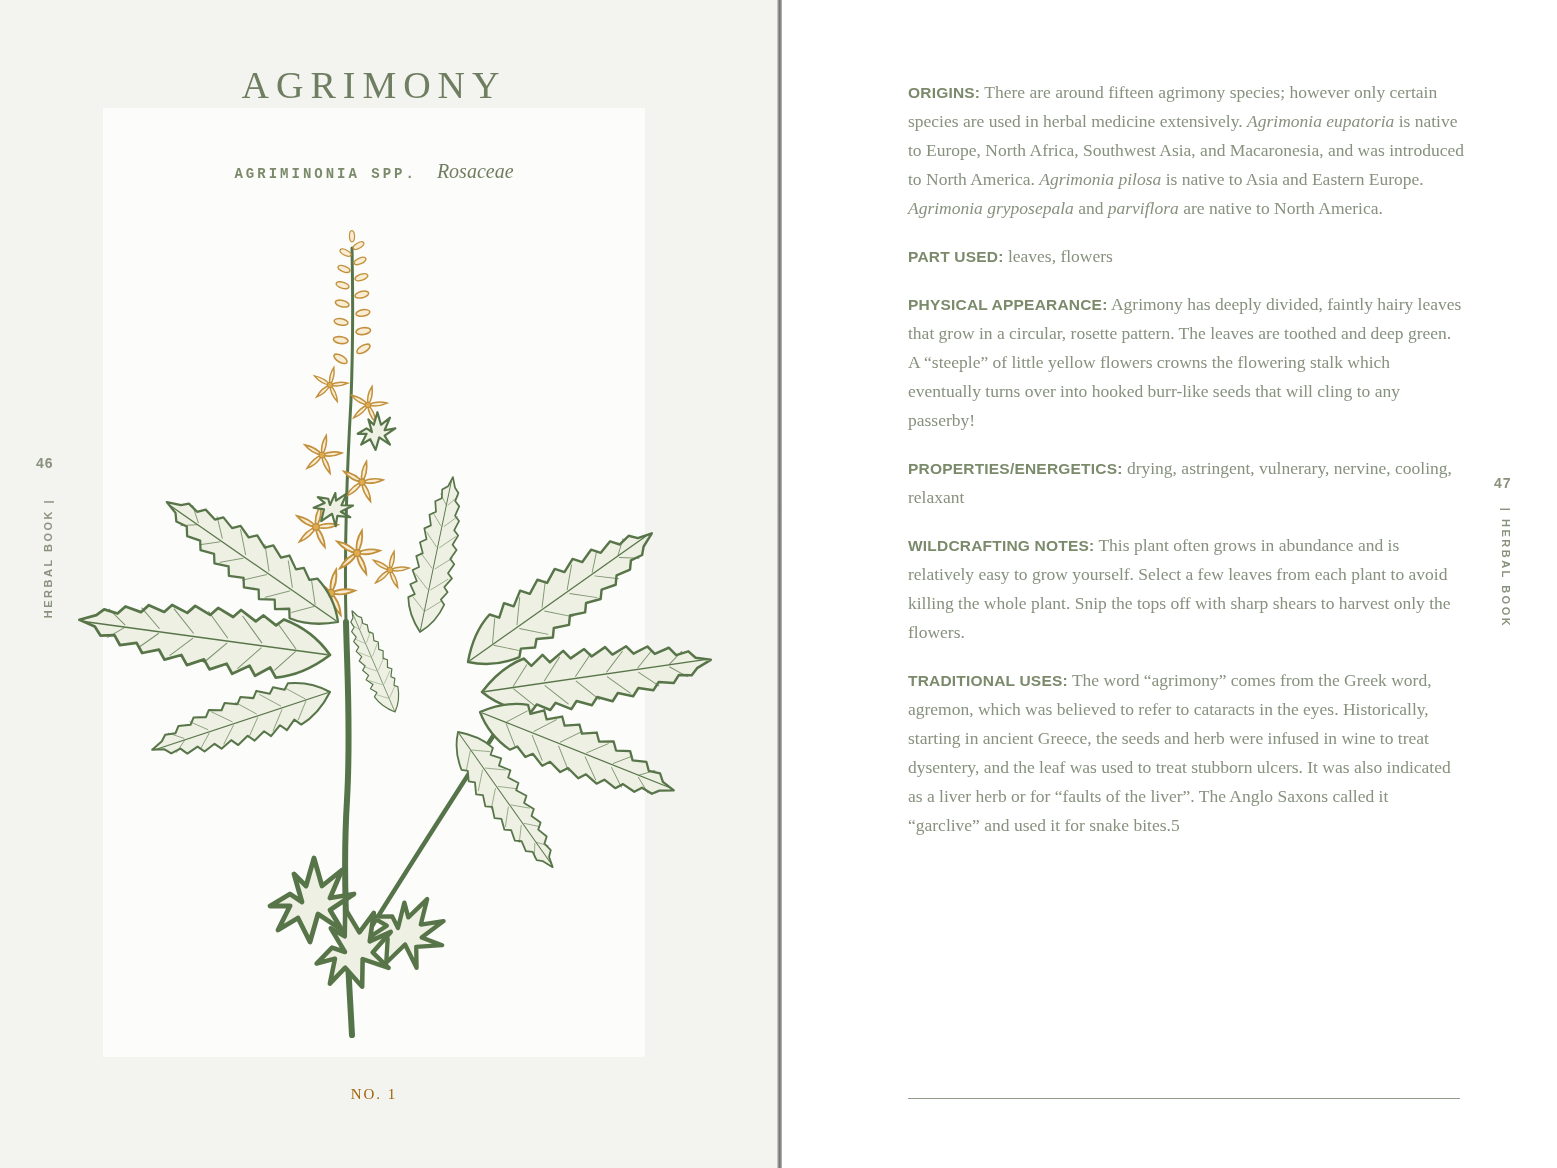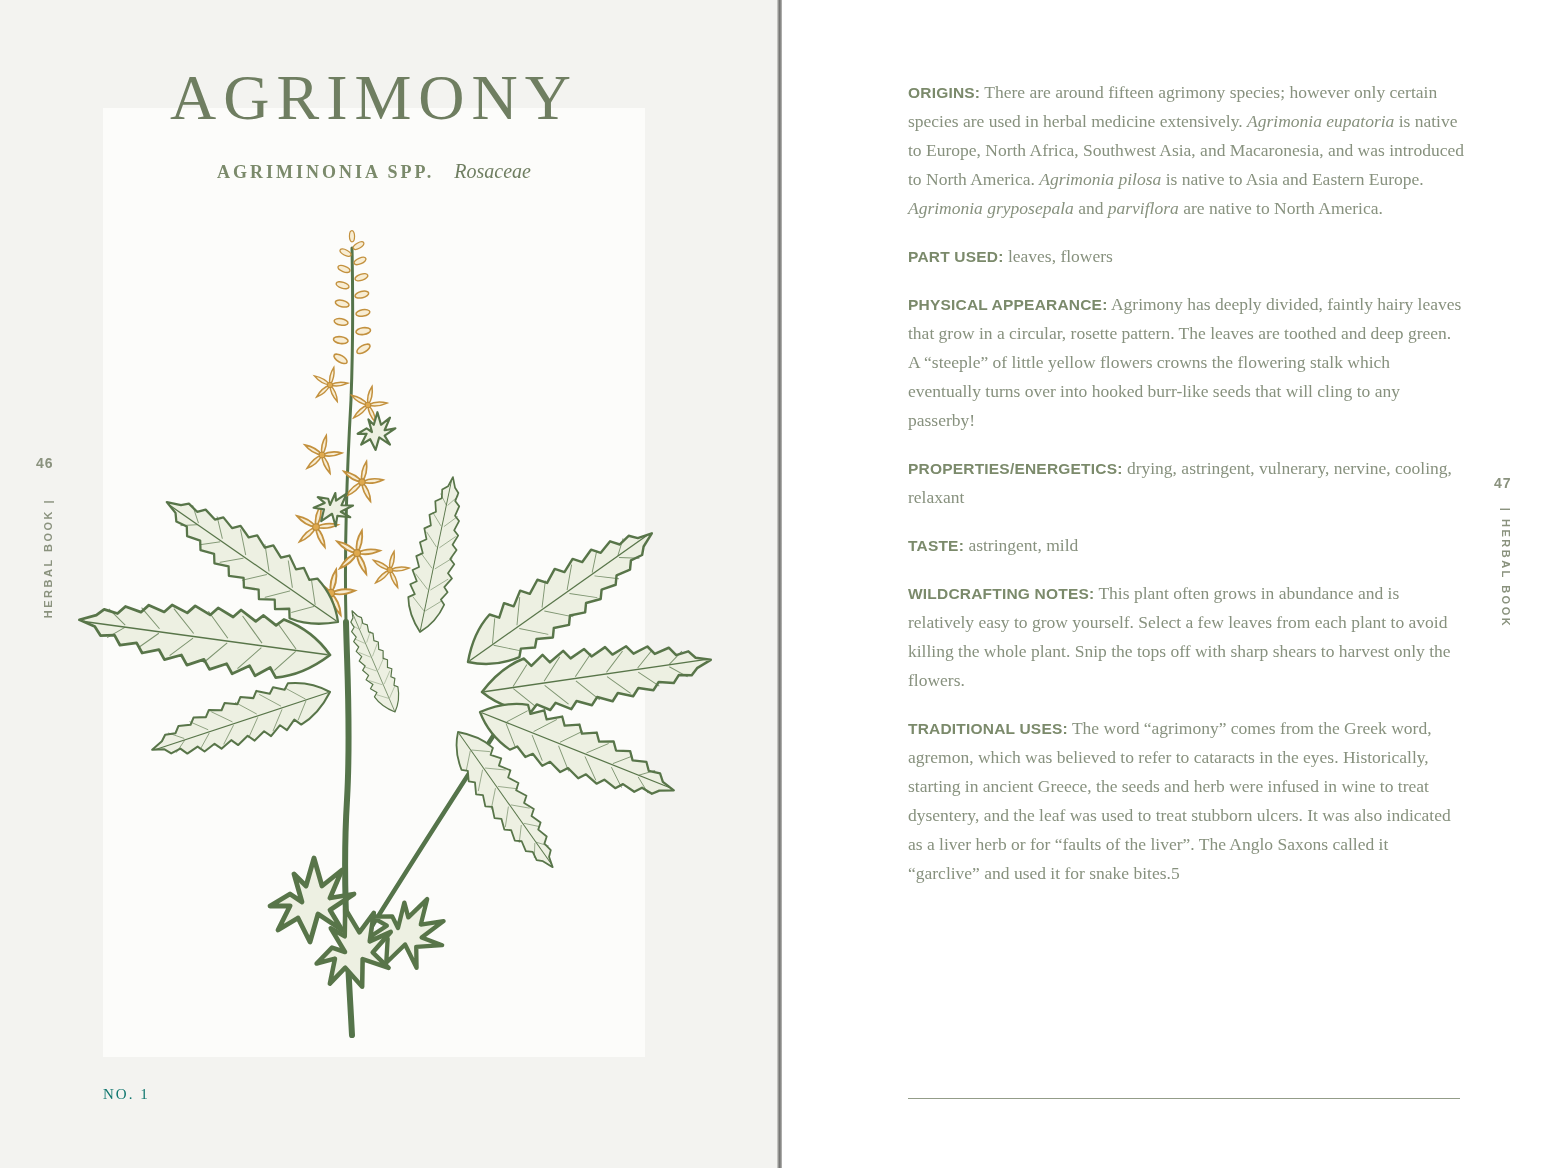--- a/index.html
+++ b/index.html
@@ -22,30 +22,30 @@
   body{position:relative;font-family:"Liberation Serif",serif;background:#fff}
 
   .page-left{position:absolute;left:0;top:0;width:777px;height:1168px;background:var(--left-page-bg)}
   .spine{position:absolute;left:777px;top:0;width:5px;height:1168px;
          background:linear-gradient(90deg,#d9d9d6 0%,#8b8b89 35%,#6f6f6d 55%,#bdbdbb 100%)}
   .page-right{position:absolute;left:782px;top:0;width:775px;height:1168px;background:var(--right-page-bg)}
 
   .plate-card{position:absolute;left:103px;top:108px;width:542px;height:949px;background:var(--card-bg)}
 
   .herb-title{position:absolute;left:103px;top:66px;width:542px;text-align:center;
-    font-family:"Liberation Serif",serif;font-weight:400;font-size:64px;letter-spacing:7px;
+    font-family:"Liberation Serif",serif;font-weight:400;font-size:38px;letter-spacing:7px;
     color:var(--title-green);line-height:1}
   .herb-subtitle{position:absolute;left:103px;top:160px;width:542px;text-align:center;white-space:nowrap}
-  .herb-species{font-family:Liberation Serif, serif;font-weight:700;
-    font-size:18px;letter-spacing:3px;color:var(--label-green)}
+  .herb-species{font-family:Liberation Mono, monospace;font-weight:700;
+    font-size:14px;letter-spacing:3px;color:var(--label-green)}
   .herb-family{font-family:"Liberation Serif",serif;font-style:italic;font-size:20px;
     color:var(--title-green);margin-left:16px}
 
-  .plate-caption{position:absolute;left:103px;top:1086px;width:542px;
-    font-family:"Liberation Serif",serif;font-size:15px;letter-spacing:2px;color:#0f766e}
+  .plate-caption{position:absolute;left:103px;top:1086px;width:542px;text-align:center;
+    font-family:"Liberation Serif",serif;font-size:15px;letter-spacing:2px;color:#a16207}
 
   .illustration{position:absolute;left:0;top:0;width:779px;height:1168px}
   .leaf-body{fill:var(--leaf-fill);stroke:var(--leaf-green);stroke-width:2.4;stroke-linejoin:round}
   .leaf-vein{fill:none;stroke:var(--leaf-green);stroke-width:1.3}
   .leaf-vein.thin{stroke-width:.9;opacity:.75}
   .stem{fill:none;stroke:var(--stem-green);stroke-width:4.5;stroke-linecap:round}
   .stem.thin{stroke-width:3}
   .stem.main{stroke-width:6}
   .petals path{fill:var(--flower-fill);stroke:var(--flower-ochre);stroke-width:1.6}
   .flower-center{fill:#dfa94e;stroke:#b98a3a;stroke-width:1}
@@ -167,21 +167,20 @@
   <div>
 
   <p class="section"><span class="label">ORIGINS:</span> <span class="body"><span>There are around fifteen agrimony species; however only certain species are used in herbal medicine extensively. </span><i>Agrimonia eupatoria</i><span> is native to Europe, North Africa, Southwest Asia, and Macaronesia, and was introduced to North America. </span><i>Agrimonia pilosa</i><span> is native to Asia and Eastern Europe. </span><i>Agrimonia gryposepala</i><span> and </span><i>parviflora</i><span> are native to North America.</span></span></p>
 
   <p class="section"><span class="label">PART USED:</span> <span class="body"><span>leaves, flowers</span></span></p>
 
   <p class="section"><span class="label">PHYSICAL APPEARANCE:</span> <span class="body"><span>Agrimony has deeply divided, faintly hairy leaves that grow in a circular, rosette pattern. The leaves are toothed and deep green. A “steeple” of little yellow flowers crowns the flowering stalk which eventually turns over into hooked burr-like seeds that will cling to any passerby!</span></span></p>
 
   <p class="section"><span class="label">PROPERTIES/ENERGETICS:</span> <span class="body"><span>drying, astringent, vulnerary, nervine, cooling, relaxant</span></span></p>
 
-  <p class="section"><span class="label">TASTE:</span> <span class="body"><span>astringent, mild</span></span></p>
 
 
   <p class="section"><span class="label">WILDCRAFTING NOTES:</span> <span class="body"><span>This plant often grows in abundance and is relatively easy to grow yourself. Select a few leaves from each plant to avoid killing the whole plant. Snip the tops off with sharp shears to harvest only the flowers.</span></span></p>
 
   <p class="section"><span class="label">TRADITIONAL USES:</span> <span class="body"><span>The word “agrimony” comes from the Greek word, agremon, which was believed to refer to cataracts in the eyes. Historically, starting in ancient Greece, the seeds and herb were infused in wine to treat dysentery, and the leaf was used to treat stubborn ulcers. It was also indicated as a liver herb or for “faults of the liver”. The Anglo Saxons called it “garclive” and used it for snake bites.5</span></span></p>
 </div>
 </div>
 
 <div class="footnote">
   <hr class="footnote-rule">

